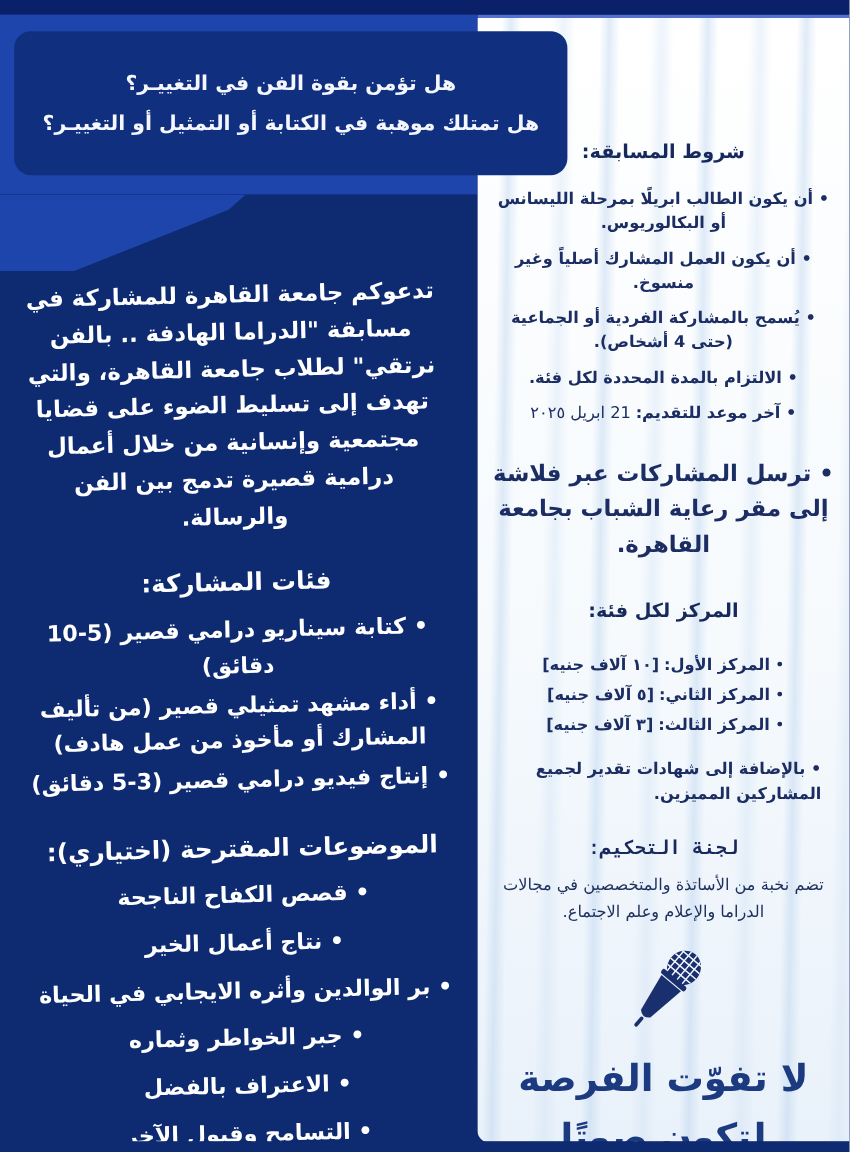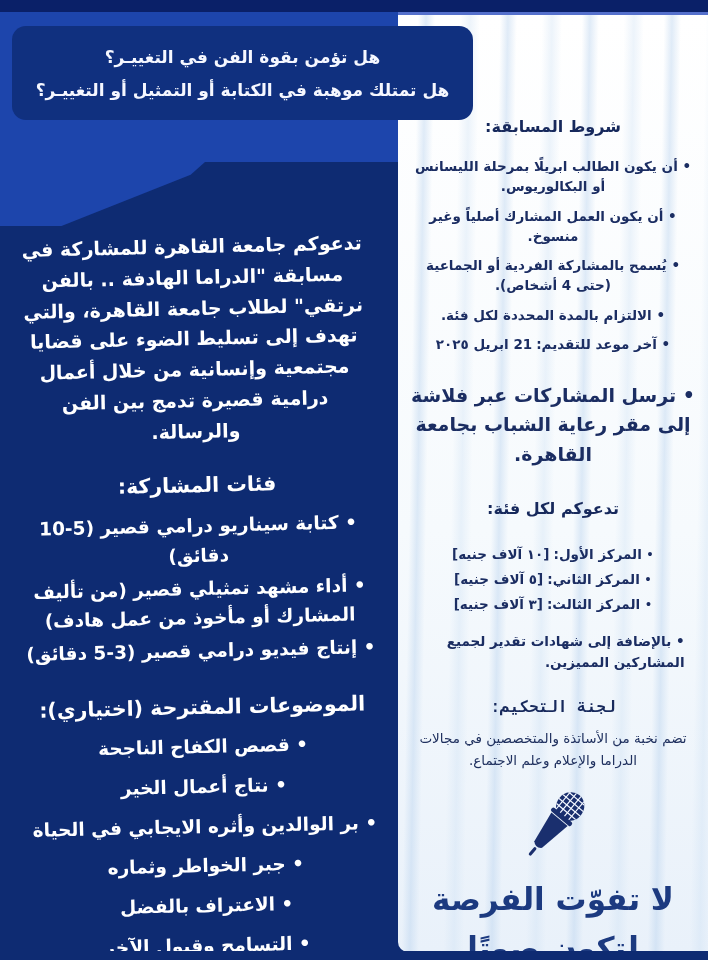--- a/index.html
+++ b/index.html
@@ -11,21 +11,21 @@
   
   .top-band{position:absolute;left:0;top:0;width:708px;height:12px;background:#0a2068;z-index:4;}
   .bottom-band{position:absolute;left:0;bottom:0;width:708px;height:9px;background:#0e2b72;z-index:4;}
 
   
   .left-panel{position:absolute;left:0;top:0;width:398px;height:960px;background:#0e2b72;z-index:1;}
   .header-royal{position:absolute;left:0;top:12px;width:398px;height:150px;background:#1d45ac;}
   .header-wedge{position:absolute;left:0;top:162px;width:205px;height:64px;background:#1d45ac;
     clip-path:polygon(0 0,100% 0,93% 20%,30% 100%,0 100%);}
   .banner-box{
-    position:absolute;left:12px;top:26px;width:461px;height:94px;
+    position:absolute;left:12px;top:26px;width:461px;height:120px;
     background:#10307f;border-radius:14px;z-index:6;
     display:flex;flex-direction:column;justify-content:center;align-items:center;gap:13px;
     color:#f5f7ff;text-align:center;padding:0 18px;box-sizing:border-box;
   }
   .banner-line{font-size:17px;font-weight:800;letter-spacing:0;}
   .left-content{
     position:absolute;left:0;top:165px;width:398px;box-sizing:border-box;
     padding:66px 16px 0;color:#ffffff;text-align:center;z-index:2;
     transform:rotate(-1.3deg);
   }
@@ -50,24 +50,24 @@
     border-bottom-left-radius:10px;
     z-index:2;
     display:flex;flex-direction:column;align-items:center;
     padding:102px 12px 0;color:#1b2d62;text-align:center;
   }
   .right-heading{font-size:16px;font-weight:800;color:#17295c;}
   .cond-list{margin-top:20px;width:100%;}
   .cond-item{font-size:13.5px;font-weight:700;line-height:1.5;margin-bottom:9px;}
   .cond-item::before,.prize-item::before,.extra-note::before,.submission-note::before{content:"\2022\00a0";}
   .deadline-label{font-weight:800;}
-  .deadline-value{font-weight:700;margin-inline-start:4px;}
+  .deadline-value{font-weight:400;margin-inline-start:4px;}
   .submission-note{font-size:19px;font-weight:800;line-height:1.55;margin-top:27px;}
   .prizes-title{margin-top:30px;}
-  .prize-list{margin-top:24px;}
+  .prize-list{margin-top:24px;text-align:right;}
   .prize-item{font-size:13.5px;line-height:1.85;}
   .prize-label{font-weight:800;}
   .prize-value{font-weight:600;margin-inline-start:4px;}
   .extra-note{font-size:13.5px;font-weight:800;line-height:1.55;margin-top:14px;width:92%;text-align:right;}
   .jury-title{margin-top:24px;font-family:Liberation Mono, monospace;}
   .jury-text{font-size:13.5px;font-weight:500;line-height:1.6;margin-top:11px;width:96%;color:#20315f;}
   .mic-wrap{margin-top:10px;height:92px;display:flex;align-items:center;justify-content:center;}
   .closing-text{
     margin-top:2px;width:252px;font-size:31px;font-weight:800;line-height:1.58;color:#1c3a80;
   }
@@ -116,21 +116,21 @@
 
     <div class="cond-list">
       <div class="cond-item">أن يكون الطالب ابريلًا بمرحلة الليسانس أو البكالوريوس.</div>
       <div class="cond-item">أن يكون العمل المشارك أصلياً وغير منسوخ.</div>
       <div class="cond-item">يُسمح بالمشاركة الفردية أو الجماعية (حتى 4 أشخاص).</div>
       <div class="cond-item">الالتزام بالمدة المحددة لكل فئة.</div>
       <div class="cond-item"><span class="deadline-label">آخر موعد للتقديم:</span><span class="deadline-value">21 ابريل ٢٠٢٥</span></div>
       <div class="submission-note">ترسل المشاركات عبر فلاشة إلى مقر رعاية الشباب بجامعة القاهرة.</div>
     </div>
 
-    <div class="right-heading prizes-title">تدعوكم لكل فئة:</div>
+    <div class="right-heading prizes-title">المركز لكل فئة:</div>
 
     <div class="prize-list">
       <div class="prize-item"><span class="prize-label">المركز الأول:</span><span class="prize-value">[١٠ آلاف جنيه]</span></div>
       <div class="prize-item"><span class="prize-label">المركز الثاني:</span><span class="prize-value">[٥ آلاف جنيه]</span></div>
       <div class="prize-item"><span class="prize-label">المركز الثالث:</span><span class="prize-value">[٣ آلاف جنيه]</span></div>
     </div>
 
     <div class="extra-note">بالإضافة إلى شهادات تقدير لجميع المشاركين المميزين.</div>
 
     <div class="right-heading jury-title">لجنة التحكيم:</div>

